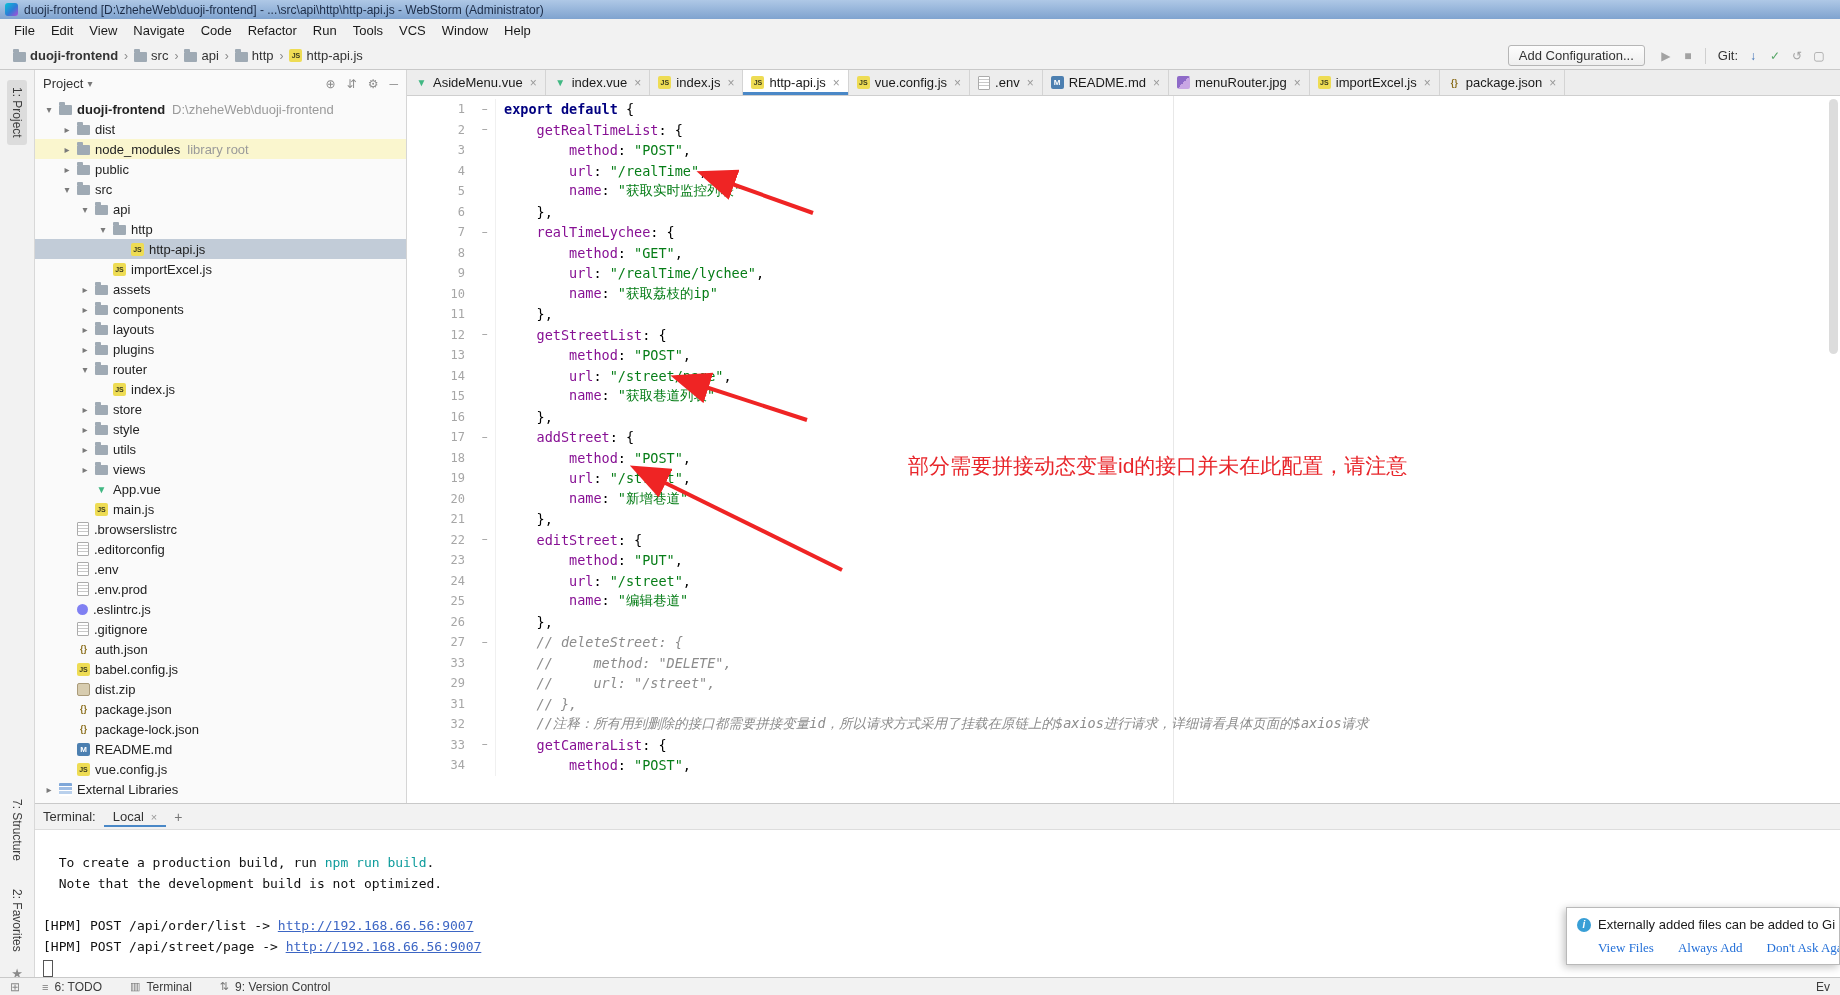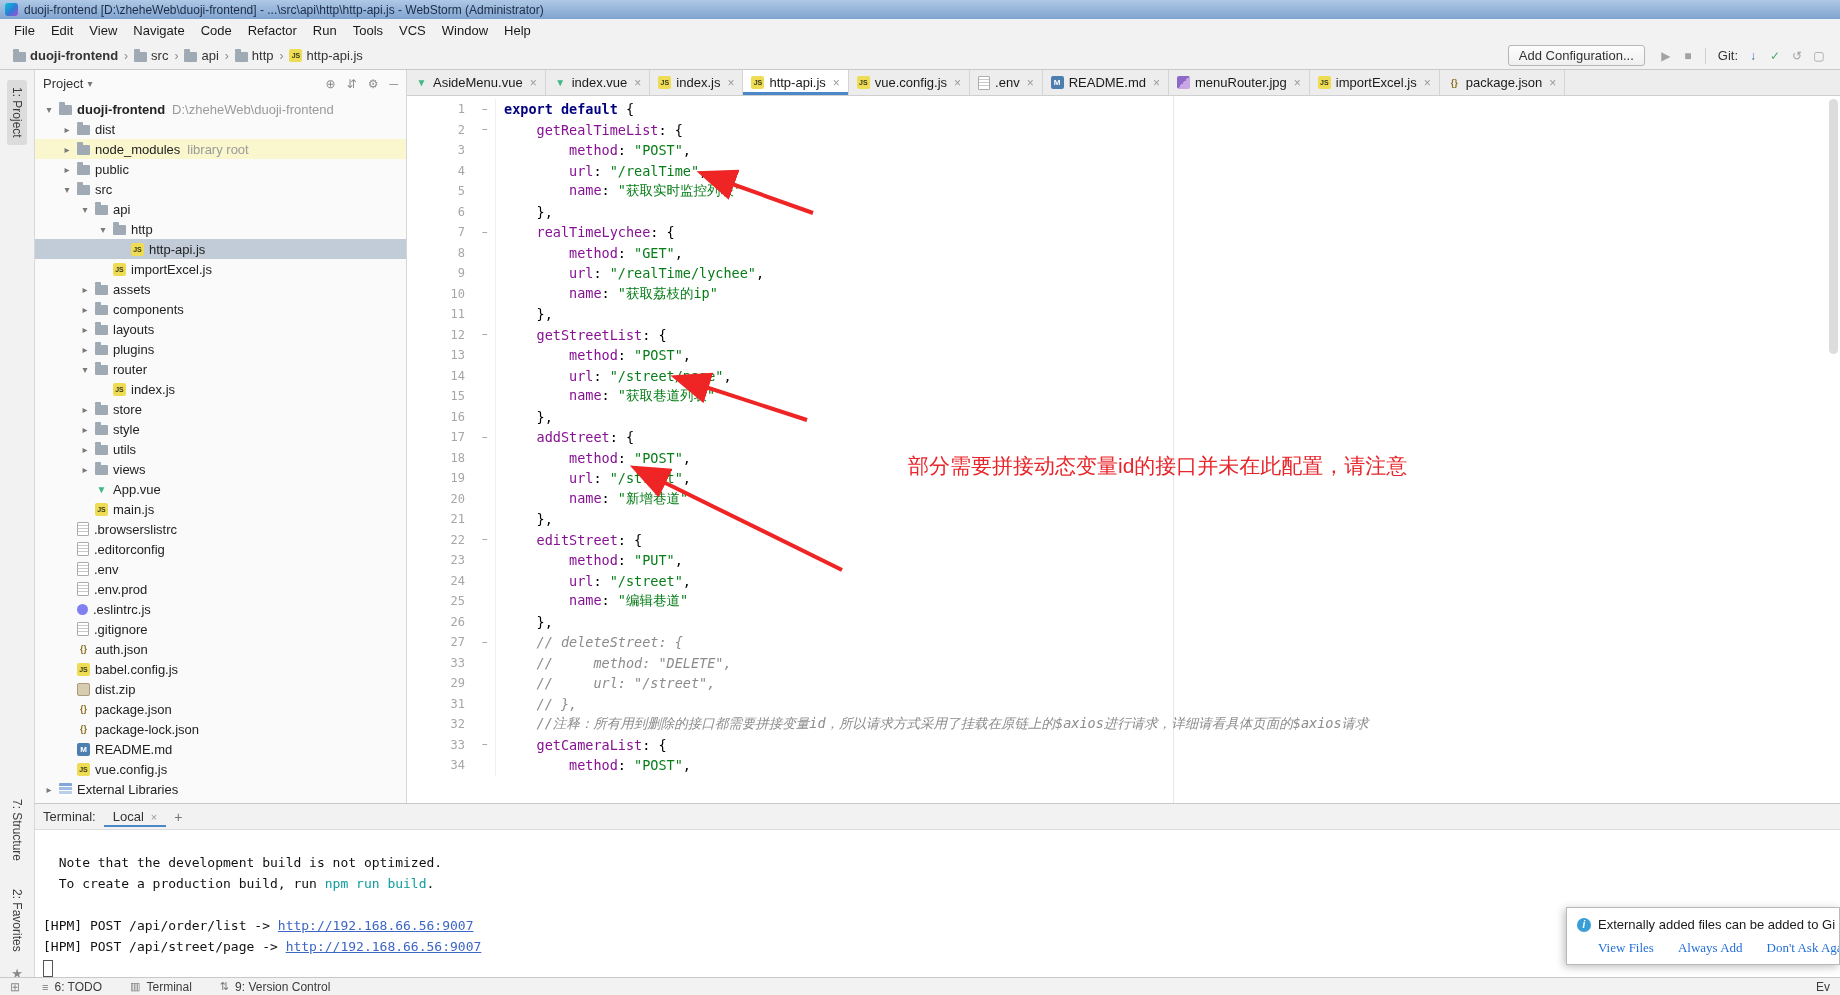--- a/index.html
+++ b/index.html
@@ -649,22 +649,22 @@
 <div class="terminal">
   <div class="term-header">
     <span>Terminal:</span>
     <span class="term-tab">
       <span>Local</span>
       <span class="term-close">×</span>
     </span>
     <span class="term-plus">+</span>
   </div>
   <div class="term-body" id="term">
+      <div class="tl"><span>  To create a production build, run </span><span class="tk-cmd">npm run build</span><span>.</span></div>
       <div class="tl"><span>  Note that the development build is not optimized.</span></div>
-      <div class="tl"><span>  To create a production build, run </span><span class="tk-cmd">npm run build</span><span>.</span></div>
       <div class="tl">&nbsp;</div>
       <div class="tl"><span>[HPM] POST /api/order/list -&gt; </span><span class="tk-url">http://192.168.66.56:9007</span></div>
       <div class="tl"><span>[HPM] POST /api/street/page -&gt; </span><span class="tk-url">http://192.168.66.56:9007</span></div>
       <div class="tl"><span class="cursor"></span></div>
     </div>
 </div>
 
 <div class="statusbar">
   <span class="sb-grid">⊞</span>
   <span id="statusitems" style="display:flex;gap:28px;">

